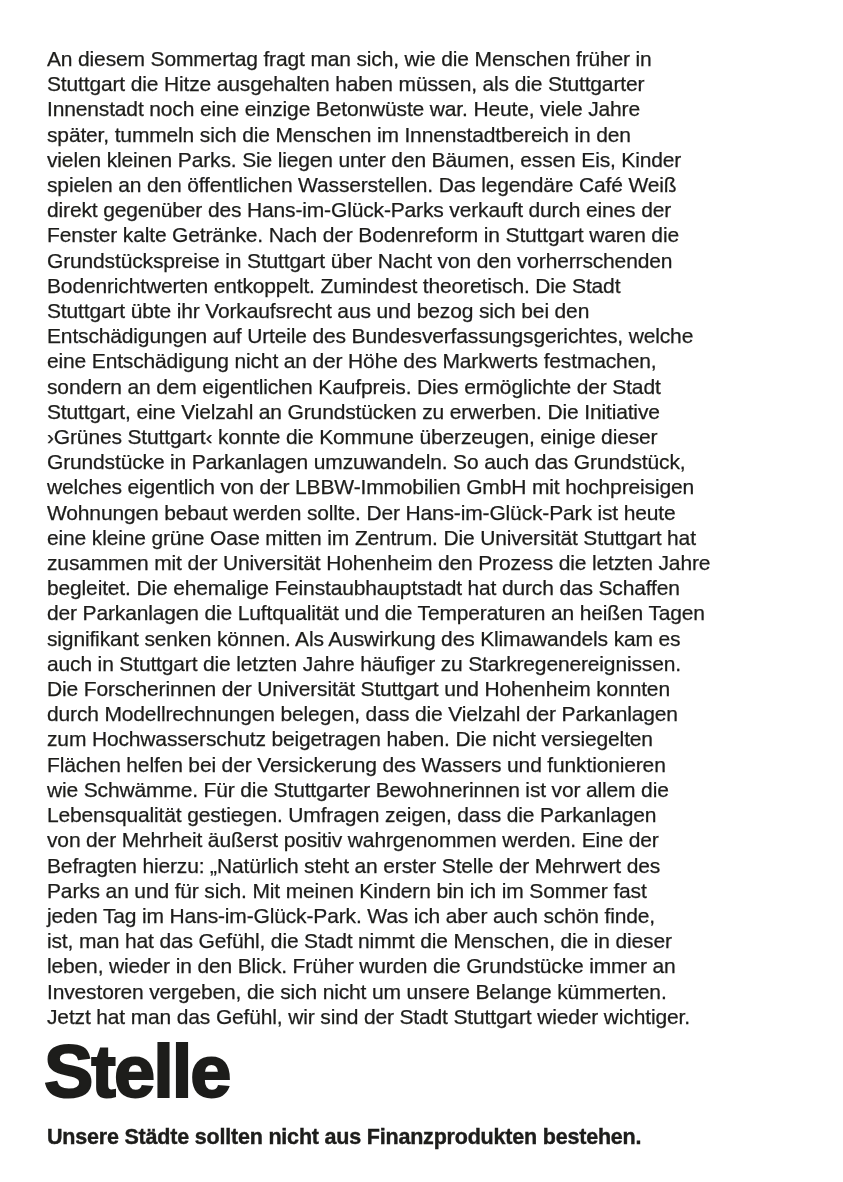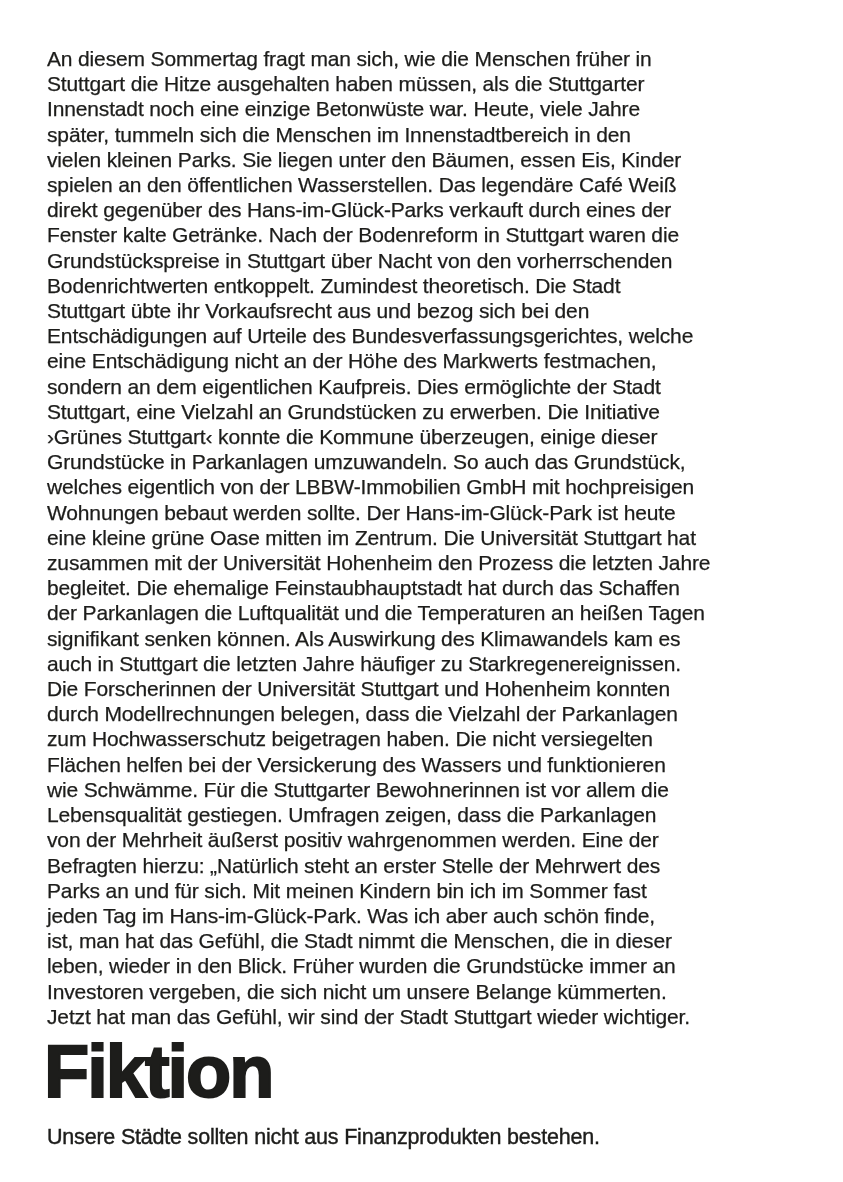--- a/index.html
+++ b/index.html
@@ -34,21 +34,21 @@
     margin: 8px 0 0 -3px;
     font-size: 74px;
     line-height: 0.95;
     font-weight: 900;
     letter-spacing: -2px;
     -webkit-text-stroke: 2px #1d1d1b;
   }
   .tagline {
     margin: 18px 0 0 0;
     font-size: 21.5px;
-    font-weight: 400;
+    font-weight: 700;
     letter-spacing: -0.2px;
     -webkit-text-stroke: 0.4px #1d1d1b;
   }
 </style>
 </head>
 <body>
 
 <div class="page">
   <p class="body-text">An diesem Sommertag fragt man sich, wie die Menschen früher in
 Stuttgart die Hitze ausgehalten haben müssen, als die Stuttgarter
@@ -82,15 +82,15 @@
 wie Schwämme. Für die Stuttgarter Bewohnerinnen ist vor allem die
 Lebensqualität gestiegen. Umfragen zeigen, dass die Parkanlagen
 von der Mehrheit äußerst positiv wahrgenommen werden. Eine der
 Befragten hierzu: „Natürlich steht an erster Stelle der Mehrwert des
 Parks an und für sich. Mit meinen Kindern bin ich im Sommer fast
 jeden Tag im Hans-im-Glück-Park. Was ich aber auch schön finde,
 ist, man hat das Gefühl, die Stadt nimmt die Menschen, die in dieser
 leben, wieder in den Blick. Früher wurden die Grundstücke immer an
 Investoren vergeben, die sich nicht um unsere Belange kümmerten.
 Jetzt hat man das Gefühl, wir sind der Stadt Stuttgart wieder wichtiger.</p>
-  <h1 class="headline">Fiktion</h1>
+  <h1 class="headline">Stelle</h1>
   <p class="tagline">Unsere Städte sollten nicht aus Finanzprodukten bestehen.</p>
 </div>
 
 </body></html>

